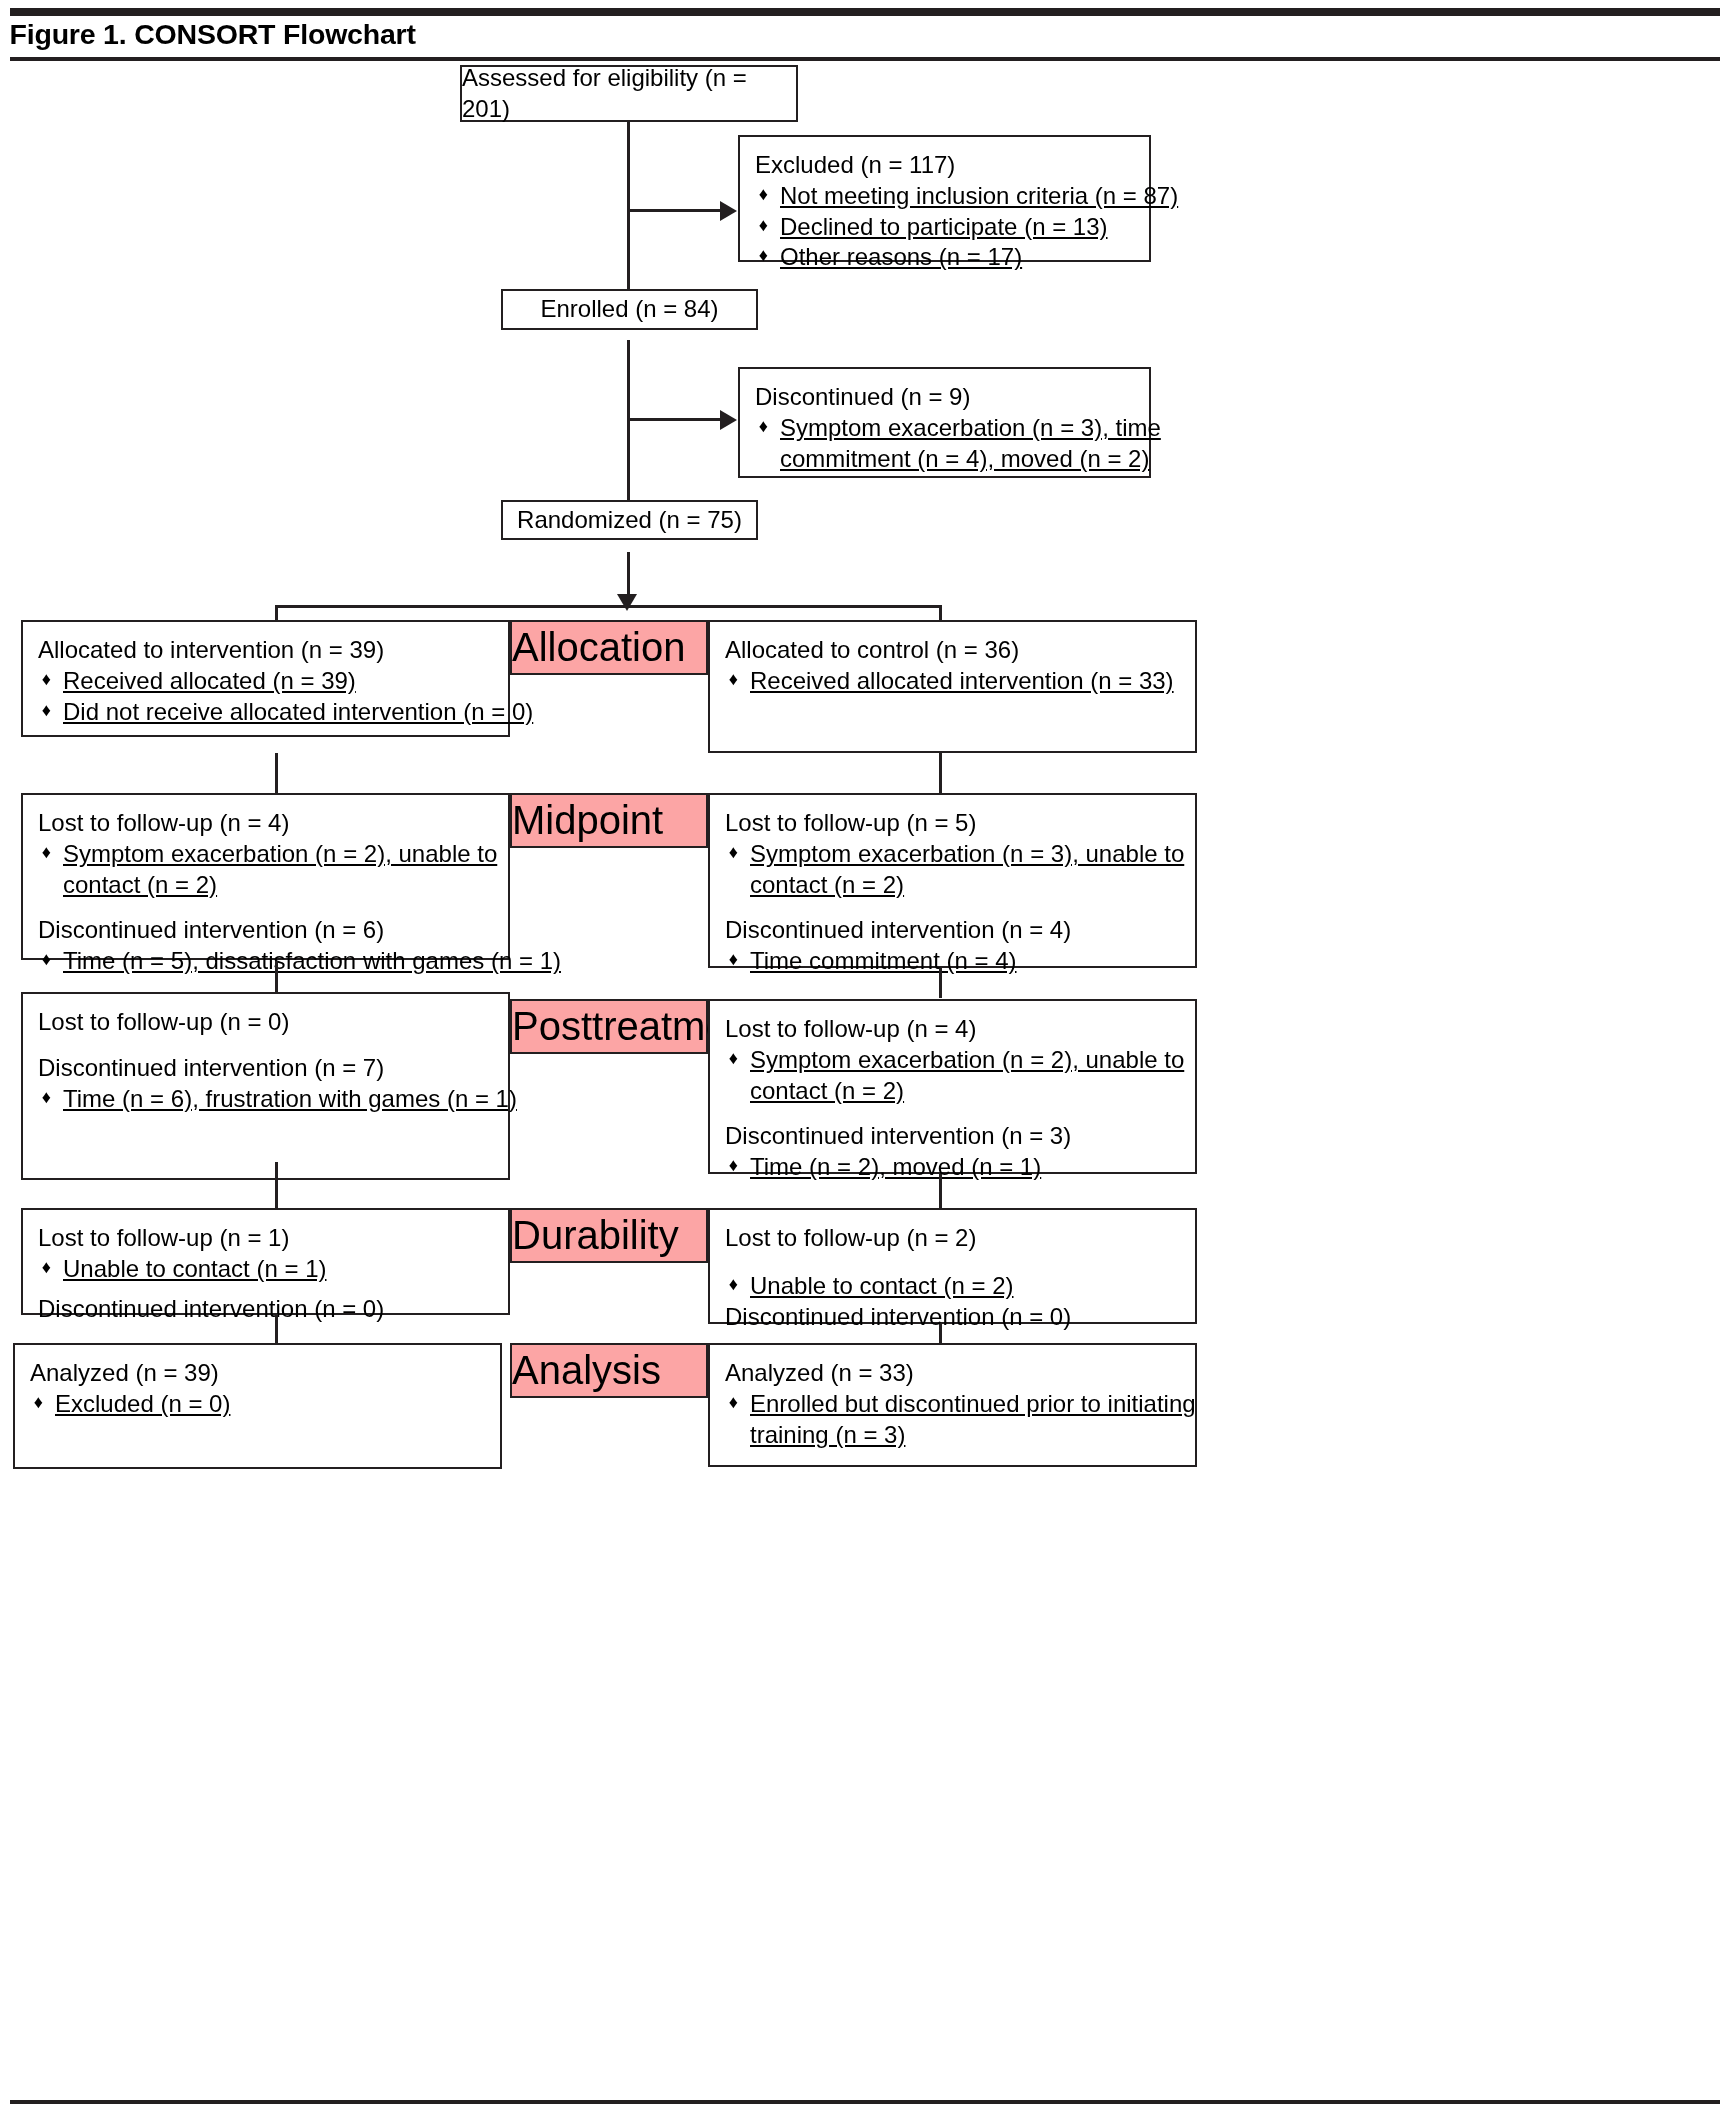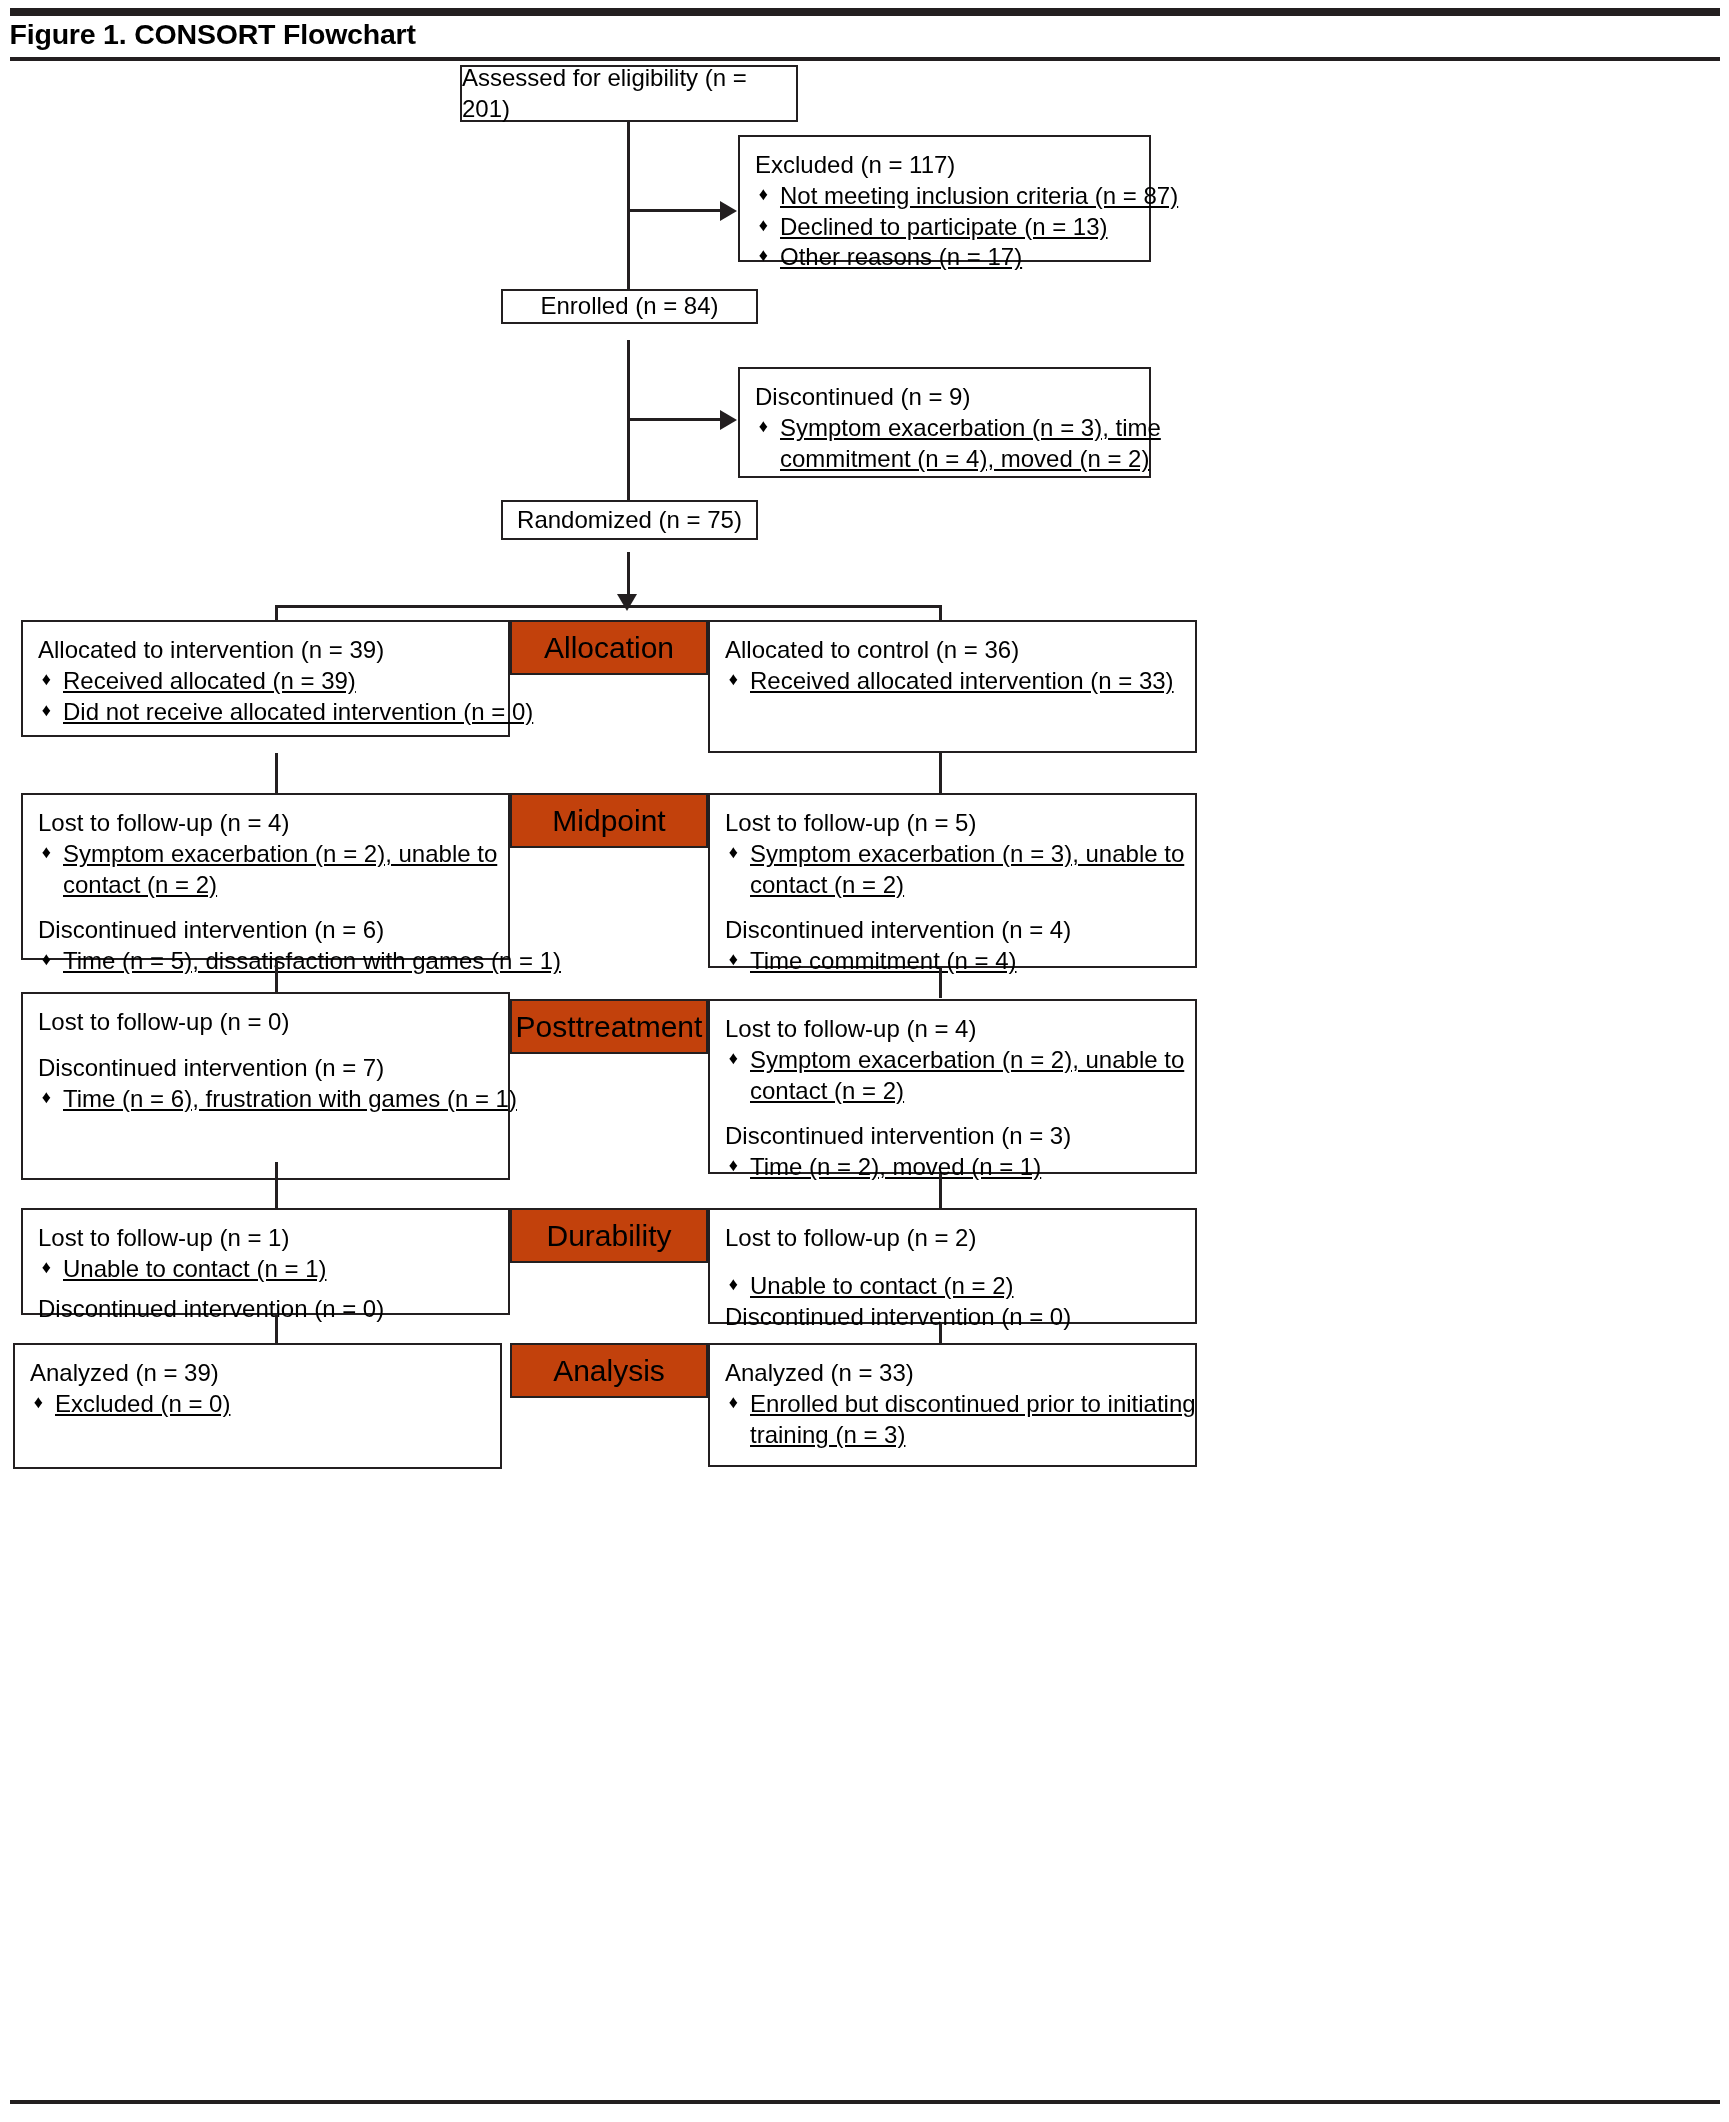--- a/index.html
+++ b/index.html
@@ -27,23 +27,23 @@
   .box .pad{padding:13.3px 15px 9.5px 15px;}
   .ln{white-space:nowrap;}
   .bul{position:relative;padding-left:25px;text-decoration:underline;}
   .bul::before{content:"\2666";position:absolute;left:3.8px;top:0;font-size:18px;line-height:1.45;}
   .bul .cont{display:block;padding-left:0;}
   .sp{height:15px;}
 
   
   .stage{
     position:absolute;box-sizing:border-box;
-    background:#c2410c;border:2.4px solid #231f20;
-    display:flex;align-items:center;justify-content:center;
-    font-size:30px;
+    background:#fca5a5;border:2.4px solid #231f20;
+    display:flex;align-items:center;
+    font-size:40px;
   }
 
   
   .vline{position:absolute;background:#231f20;width:2.9px;}
   .hline{position:absolute;background:#231f20;height:2.9px;}
   .arrow-down{
     position:absolute;width:0;height:0;
     border-left:10.5px solid transparent;border-right:10.5px solid transparent;
     border-top:17px solid #231f20;
   }
@@ -71,21 +71,21 @@
 
 <div class="box" style="left:738px;top:135px;width:413px;height:127px;">
   <div class="pad">
     <div class="ln">Excluded (n = 117)</div>
     <div class="bul ln">Not meeting inclusion criteria (n = 87)</div>
     <div class="bul ln">Declined to participate (n = 13)</div>
     <div class="bul ln">Other reasons (n = 17)</div>
   </div>
 </div>
 
-<div class="box center" style="left:501px;top:289px;width:257px;height:35px;">
+<div class="box center" style="left:501px;top:289px;width:257px;height:41px;">
   <span>Enrolled (n = 84)</span>
 </div>
 
 <div class="vline" style="left:627px;top:340px;height:160px;"></div>
 <div class="hline" style="left:627px;top:418px;width:95px;"></div>
 <div class="arrow-right" style="left:720px;top:410px;"></div>
 
 <div class="box" style="left:738px;top:367px;width:413px;height:111px;">
   <div class="pad">
     <div class="ln">Discontinued (n = 9)</div>

